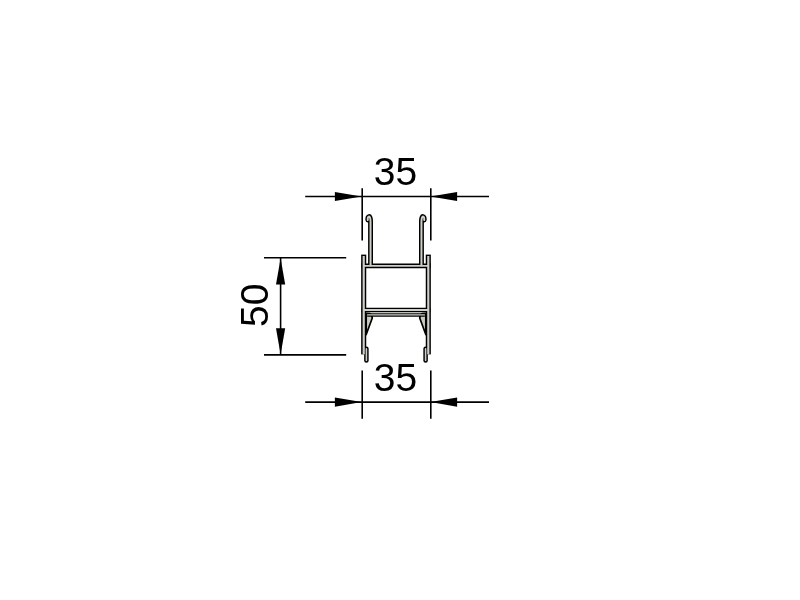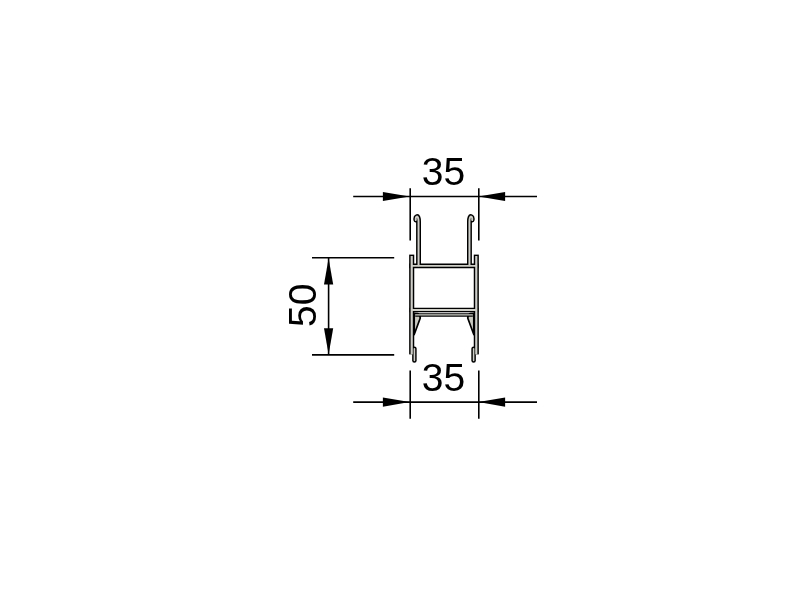--- a/index.html
+++ b/index.html
@@ -1,17 +1,17 @@
 <!DOCTYPE html>
 <html><head>
 <meta charset="utf-8">
 <title>Profile cross-section</title>
 <style>
   html,body{margin:0;padding:0;background:#ffffff;}
-  .page{width:724px;height:600px;position:relative;background:#ffffff;overflow:hidden;margin-left:48px;}
+  .page{width:724px;height:600px;position:relative;background:#ffffff;overflow:hidden;}
   svg{display:block;}
   text{font-family:"Liberation Sans", sans-serif;fill:#000000;}
 </style>
 </head>
 <body>
 <div class="page">
 
 <svg width="800" height="600" viewBox="0 0 800 600">
 
   <path d="M 366.2 313.4 L 370.0 313.6 Q 372.6 315.4 372.2 318.3 L 366.2 334.5 Z" fill="#cbcbc0" stroke="#000000" stroke-width="1.7" stroke-linejoin="round"></path>

